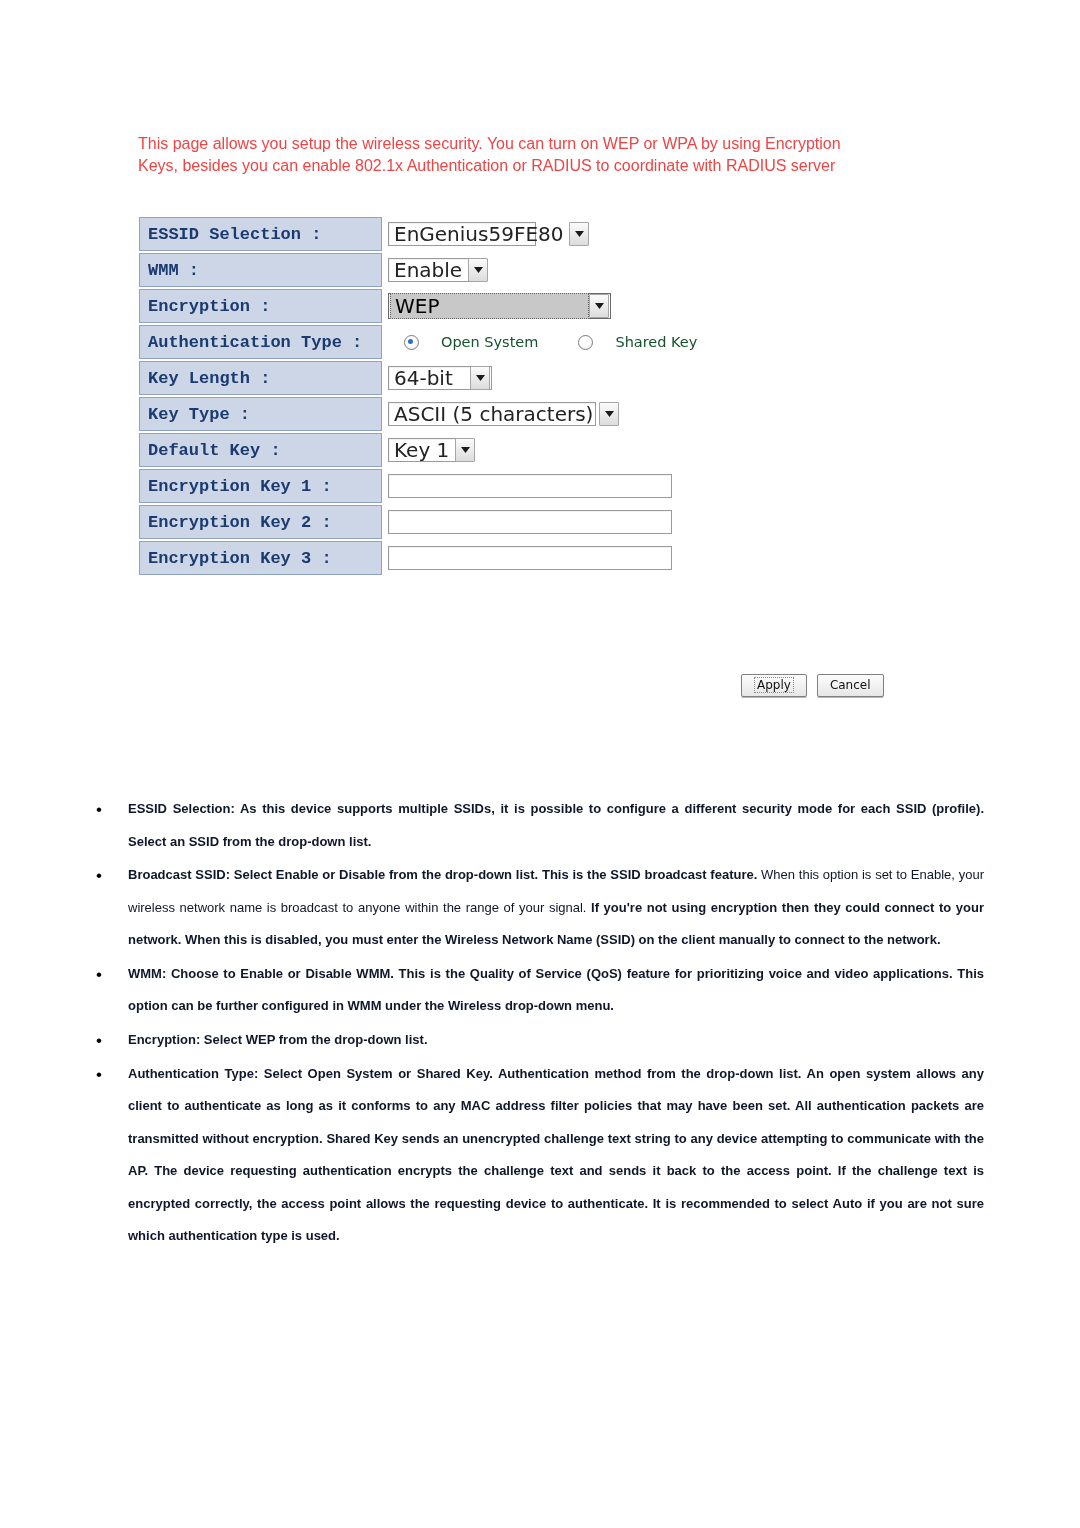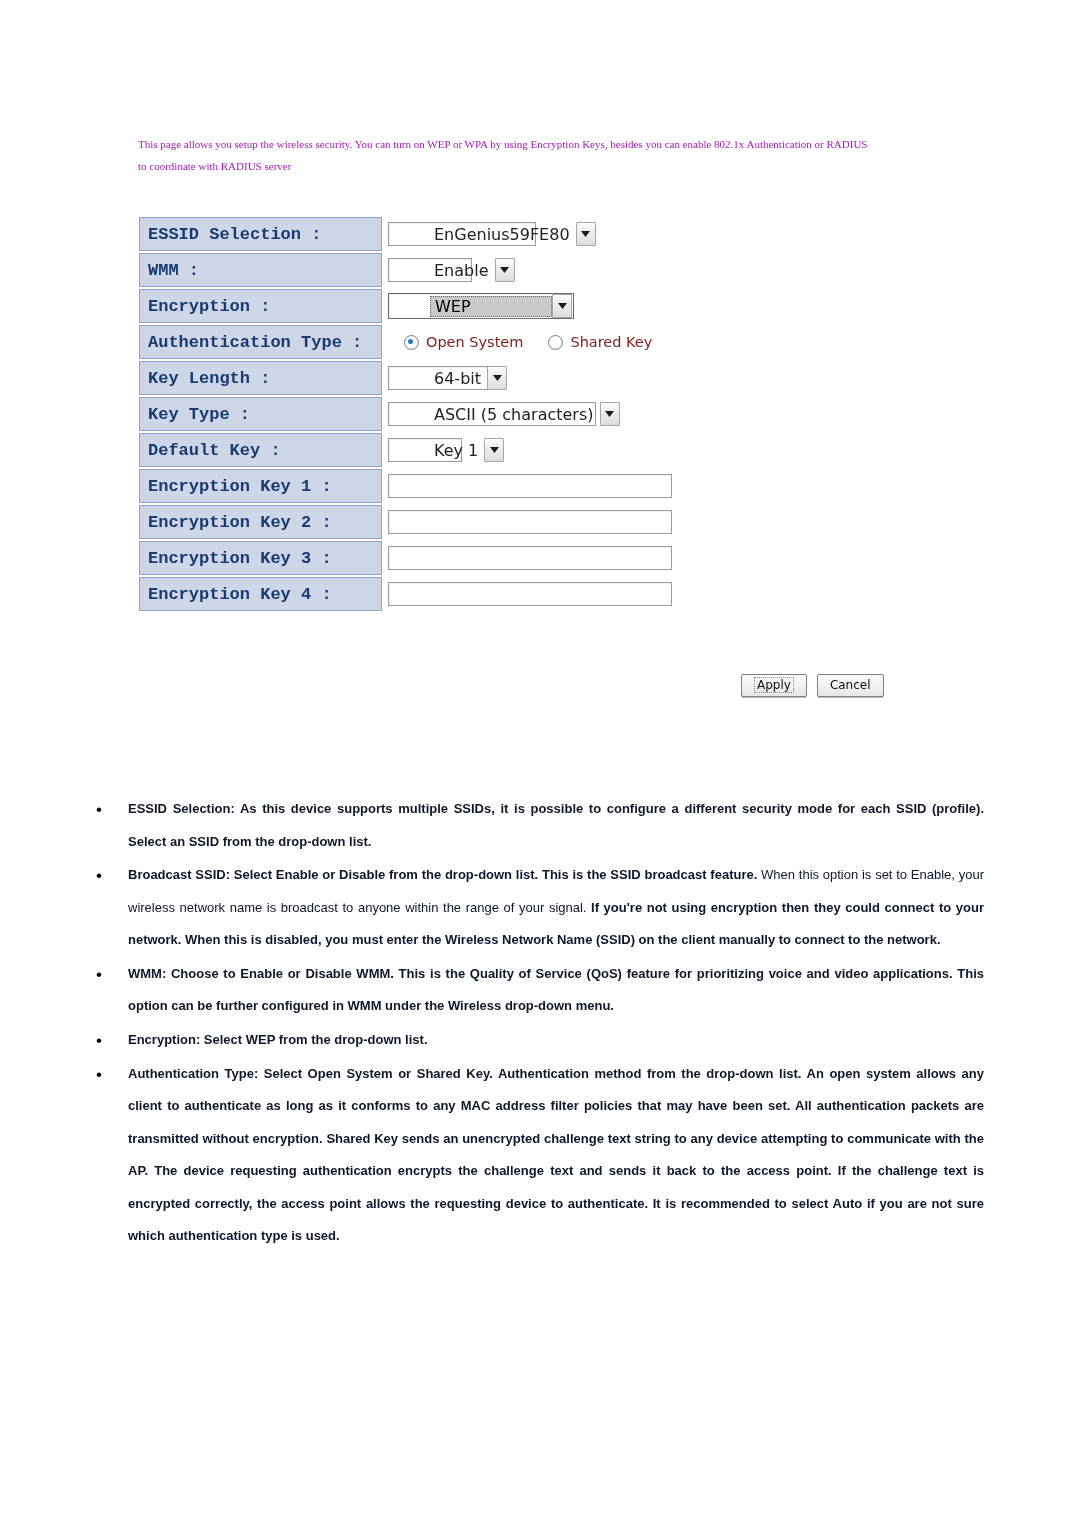--- a/index.html
+++ b/index.html
@@ -15,24 +15,24 @@
     position: relative;
     overflow: hidden;
   }
 
   
   .intro {
     position: absolute;
     left: 138px;
     top: 133px;
     width: 740px;
-    font-size: 11px;
+    font-size: 16px;
     line-height: 22px;
-    color: #a21caf;
-    font-family: Liberation Serif, serif;
+    color: #ef4444;
+    font-family: Liberation Sans, sans-serif;
   }
 
   
   .settings {
     position: absolute;
     left: 139px;
     top: 215px;
     border-collapse: separate;
     border-spacing: 0 2px;
   }
@@ -54,26 +54,25 @@
     vertical-align: middle;
   }
 
   
   .sel {
     display: inline-flex;
     align-items: center;
     border: 1px solid #9a9a9a;
     background: #ffffff;
     height: 24px;
-    font-size: 16px;
+    font-size: 20px;
     color: #222;
     font-family: "DejaVu Sans", sans-serif;
     box-sizing: border-box;
     box-shadow: inset 1px 1px 0 #f2f2f2;
-    padding-left: 40px;
   }
   .sel .txt {
     padding: 0 6px 0 5px;
     white-space: nowrap;
   }
   .sel .arrow {
     width: 18px;
     height: 22px;
     margin: 0 1px 0 0;
     background: linear-gradient(#fbfbfb, #dcdcdc);
@@ -98,23 +97,23 @@
     border: 1px dotted #666;
     margin: 1px 0 1px 1px;
     padding: 0 4px;
     font-weight: normal;
   }
 
   
   .radio-row {
     display: flex;
     align-items: center;
-    gap: 7px;
+    gap: 22px;
     font-size: 14.5px;
-    color: #7f1d1d;
+    color: #14532d;
     font-family: "DejaVu Sans", sans-serif;
     padding-left: 16px;
   }
   .radio {
     width: 13px; height: 13px;
     border-radius: 50%;
     border: 1px solid #7d7d7d;
     background: radial-gradient(circle at 40% 35%, #ffffff 40%, #e4e4e4 100%);
     display: inline-block;
     position: relative;
@@ -221,21 +220,21 @@
             <svg width="9" height="6" viewBox="0 0 9 6">
                 <path d="M0 0 L9 0 L4.5 6 Z" fill="#1b1b1b"></path>
               </svg>
           </span>
         </div>
       </td>
     </tr>
     <tr>
       <td class="label">Encryption :</td>
       <td class="ctrl">
-        <div class="sel focused" style="width:186px;height:26px">
+        <div class="sel focused" style="width:223px;height:26px">
           <span class="txt">WEP</span>
           <span class="arrow">
             <svg width="9" height="6" viewBox="0 0 9 6">
                 <path d="M0 0 L9 0 L4.5 6 Z" fill="#1b1b1b"></path>
               </svg>
           </span>
         </div>
       </td>
     </tr>
     <tr>
@@ -295,26 +294,20 @@
       </td>
     </tr>
     <tr>
       <td class="label">Encryption Key 2 :</td>
       <td class="ctrl">
         <input class="key-input" type="text" value="" style="">
       </td>
     </tr>
     <tr>
       <td class="label">Encryption Key 3 :</td>
-      <td class="ctrl">
-        <input class="key-input" type="text" value="" style="">
-      </td>
-    </tr>
-    <tr>
-      <td class="label">Encryption Key 4 :</td>
       <td class="ctrl">
         <input class="key-input" type="text" value="" style="">
       </td>
     </tr>
   </tbody>
 </table>
 
 <div class="btn-row">
   <button class="btn">
     <span class="inner">Apply</span>

